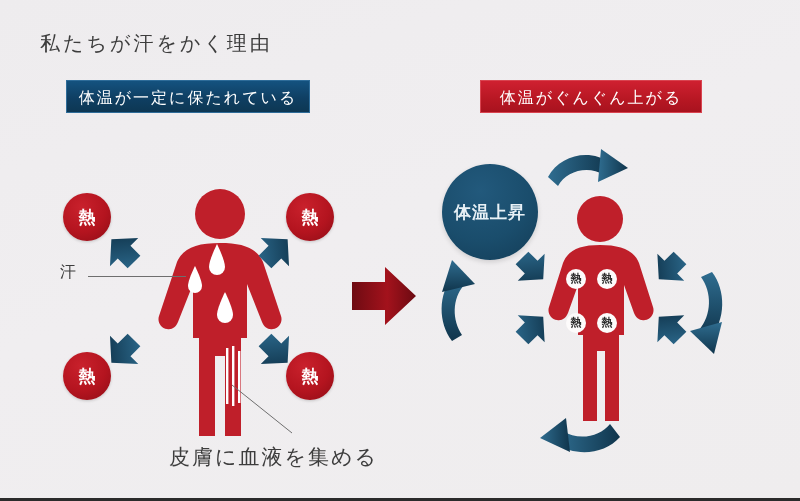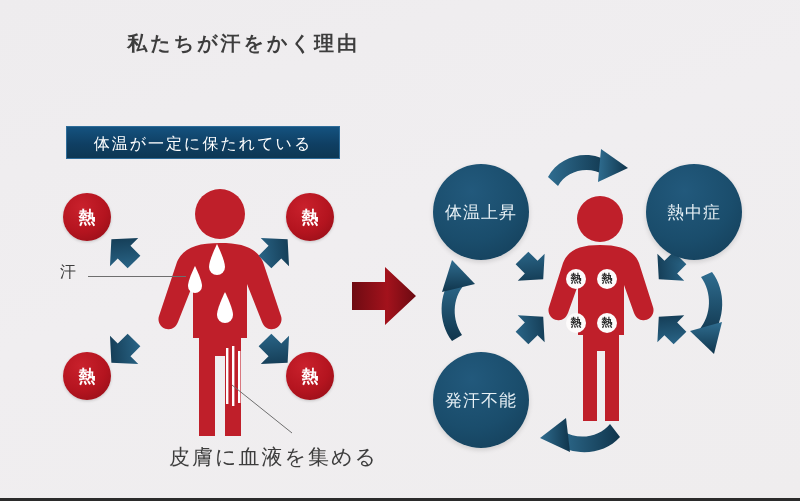--- a/index.html
+++ b/index.html
@@ -10,38 +10,36 @@
   }
   #stage{
     position:relative;width:800px;height:501px;
     background:linear-gradient(160deg,#eeecee 0%,#f0eef0 45%,#efedee 100%);
     border-bottom:3px solid #2b2b2b;
     box-sizing:border-box;
     overflow:hidden;
   }
   
   .panel-title{
-    position:absolute;text-align:right;
+    position:absolute;text-align:left;
     font-size:20px;letter-spacing:3px;color:#3d3d3d;
     white-space:nowrap;
-    font-weight:bold;
   }
   #title-left{left:40px;top:30px;width:320px;}
   #title-right{left:420px;top:30px;width:340px;}
 
   .banner{
     position:absolute;height:33px;line-height:33px;
     text-align:center;color:#ffffff;font-size:16px;letter-spacing:2px;
     white-space:nowrap;box-sizing:border-box;
   }
   #banner-left{
-    left:66px;top:80px;width:274px;
+    left:66px;top:80px;width:244px;
     background:linear-gradient(180deg,#14527f 0%,#0f3f63 55%,#0d3753 100%);
     border:1px solid #2e6c99;
-    margin-top:46px;
   }
   #banner-right{
     left:480px;top:80px;width:222px;
     background:linear-gradient(180deg,#cf2030 0%,#b71723 60%,#a8121e 100%);
     border:1px solid #d94450;
   }
 
   
   .heat-dot{
     position:absolute;border-radius:50%;
@@ -157,20 +155,21 @@
     <defs>
       <linearGradient id="gr1" x1="0" y1="0" x2="1" y2="0">
         <stop offset="0%" stop-color="#6e0b12"></stop>
           <stop offset="55%" stop-color="#a3121c"></stop>
         <stop offset="100%" stop-color="#6b0a11"></stop>
       </linearGradient>
     </defs>
     <path d="M0 17 L 33 17 L 33 2 L 64 31 L 33 60 L 33 45 L 0 45 Z" fill="url(#gr1)"></path>
   </svg>
 
+  <div class="banner" id="banner-right">体温がぐんぐん上がる</div>
 
   <svg style="left:0;top:0;" width="800" height="501" viewBox="0 0 800 501">
     <defs>
       <linearGradient id="gc1" x1="0" y1="0" x2="1" y2="0">
         <stop offset="0%" stop-color="#2f6d90"></stop>
           <stop offset="100%" stop-color="#10354c"></stop>
       </linearGradient>
       <linearGradient id="gc2" x1="0" y1="0" x2="0" y2="1">
         <stop offset="0%" stop-color="#2f6d90"></stop>
           <stop offset="100%" stop-color="#10354c"></stop>
@@ -241,23 +240,17 @@
 
     <g transform="translate(522,338) rotate(-45)">
       <path d="M0 -9 L 13 -9 L 13 -19 L 30 0 L 13 19 L 13 9 L 0 9 Z" fill="url(#gb2)"></path>
     </g>
 
     <g transform="translate(680,338) rotate(225)">
       <path d="M0 -9 L 13 -9 L 13 -19 L 30 0 L 13 19 L 13 9 L 0 9 Z" fill="url(#gb2)"></path>
     </g>
   </svg>
 
-  <div class="big-circle" style="left:433px;top:164px;">
+  <div class="big-circle" style="left:442px;top:164px;font-weight:bold;">
     <span>体温上昇</span>
   </div>
-  <div class="big-circle" style="left:646px;top:164px;">
-    <span>熱中症</span>
-  </div>
-  <div class="big-circle" style="left:433px;top:352px;">
-    <span>発汗不能</span>
-  </div>
 
 </div>
 
 </body></html>

